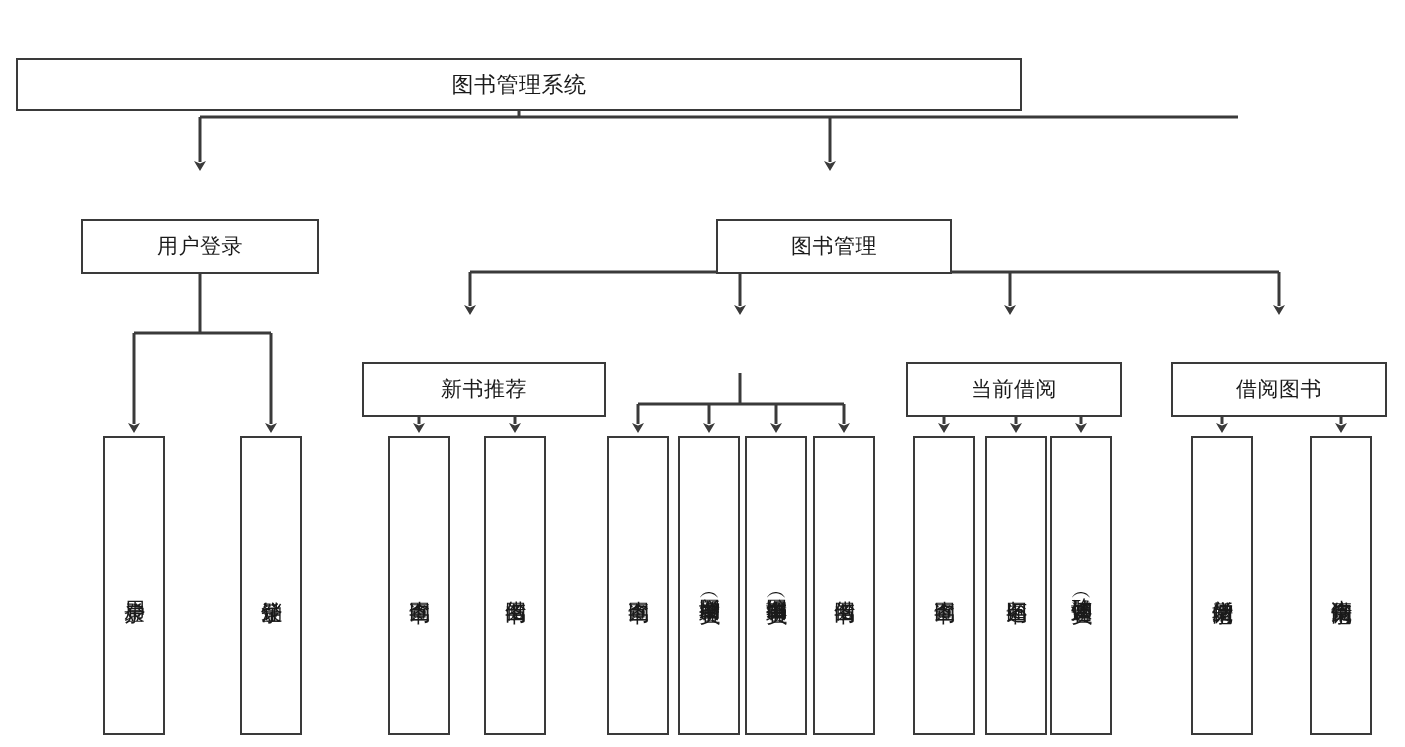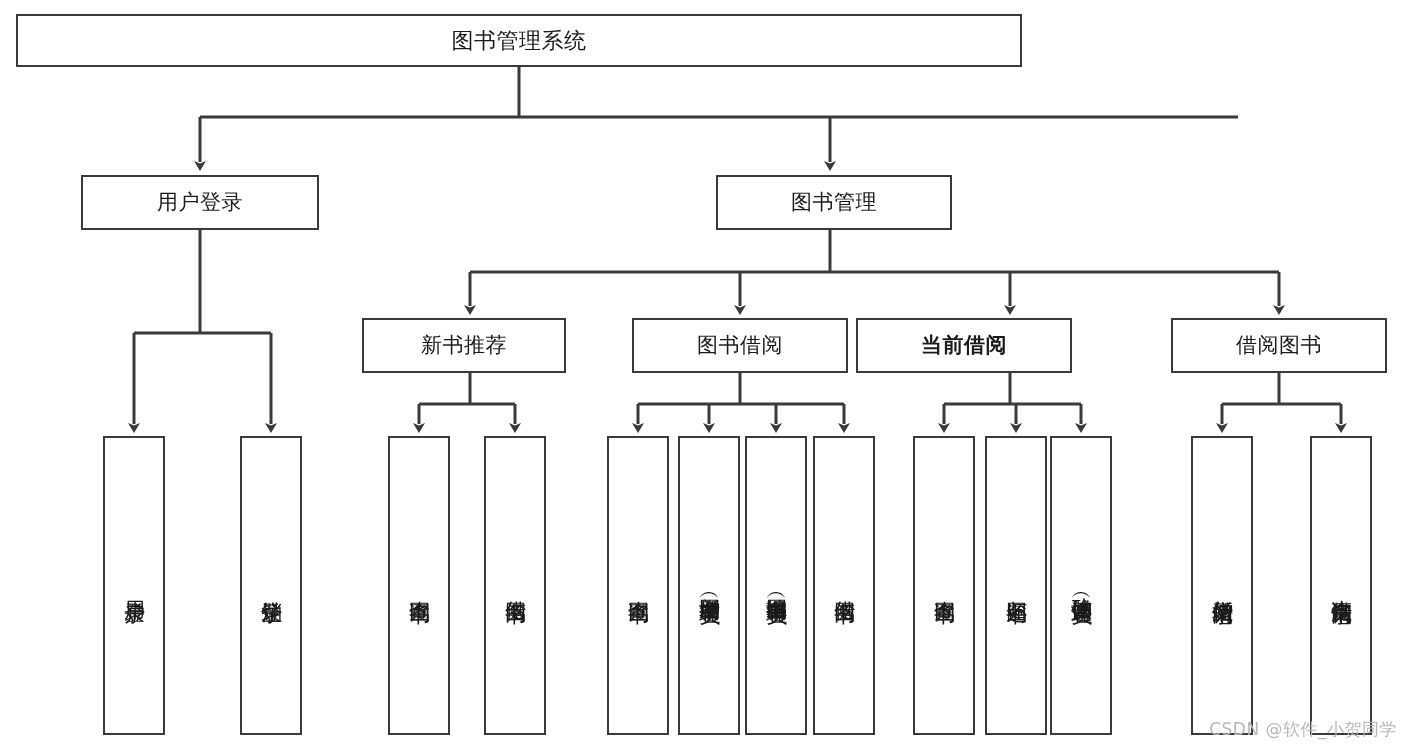--- a/index.html
+++ b/index.html
@@ -25,20 +25,21 @@
     display: flex;
     align-items: center;
     justify-content: center;
     color: #1a1a1a;
   }
   .node.horiz {
     font-size: 21px;
     line-height: 1.25;
     letter-spacing: 0.5px;
     white-space: nowrap;
+    margin-top: 44px;
   }
   .node.vert {
     writing-mode: vertical-rl;
     text-orientation: upright;
     font-size: 21px;
     line-height: 1.3;
     letter-spacing: 1px;
     padding: 6px 0;
     text-align: center;
   }
@@ -122,23 +123,22 @@
       <path d="M1222,404 L1222,424" marker-end="url(#arrow)"></path>
       <path d="M1341,404 L1341,424" marker-end="url(#arrow)"></path>
     </g>
   </svg>
 
   <div class="node horiz title" id="n-root" style="left: 16px; top: 14px; width: 1006px; height: 53px;">图书管理系统</div>
 
   <div class="node horiz" id="n-l2-0" style="left: 81px; top: 175px; width: 238px; height: 55px;">用户登录</div>
   <div class="node horiz" id="n-l2-1" style="left: 716px; top: 175px; width: 236px; height: 55px;">图书管理</div>
 
-  <div class="node horiz" id="n-l3-0" style="left: 362px; top: 318px; width: 204px; height: 55px; text-align: right;">新书推荐</div>
-  <div class="node horiz" id="n-l3-1" style="left: 632px; top: 318px; width: 216px; height: 55px;">图书借阅</div>
-  <div class="node horiz" id="n-l3-2" style="left: 856px; top: 318px; width: 216px; height: 55px; font-weight: bold;">当前借阅</div>
+  <div class="node horiz" id="n-l3-0" style="left: 362px; top: 318px; width: 244px; height: 55px; text-align: right;">新书推荐</div>
+  <div class="node horiz" id="n-l3-2" style="left: 906px; top: 318px; width: 216px; height: 55px;">当前借阅</div>
   <div class="node horiz" id="n-l3-3" style="left: 1171px; top: 318px; width: 216px; height: 55px;">借阅图书</div>
 
   <div class="node vert" id="n-lf-0" style="left: 103px; top: 436px; width: 62px; height: 299px;">
       <span class="vtext">用户登录</span>
     </div>
   <div class="node vert" id="n-lf-1" style="left: 240px; top: 436px; width: 62px; height: 299px;">
       <span class="vtext">注销登录</span>
     </div>
   <div class="node vert" id="n-lf-2" style="left: 388px; top: 436px; width: 62px; height: 299px;">
       <span class="vtext">查询图书</span>
@@ -167,14 +167,13 @@
   <div class="node vert" id="n-lf-10" style="left: 1050px; top: 436px; width: 62px; height: 299px;">
       <span class="vtext">确认归还（管理员）</span>
     </div>
   <div class="node vert" id="n-lf-11" style="left: 1191px; top: 436px; width: 62px; height: 299px;">
       <span class="vtext">新增借阅记录</span>
     </div>
   <div class="node vert" id="n-lf-12" style="left: 1310px; top: 436px; width: 62px; height: 299px;">
       <span class="vtext">查询借阅记录</span>
     </div>
 
-  <div class="watermark">CSDN @软件_小贺同学</div>
 </div>
 
 </body></html>

